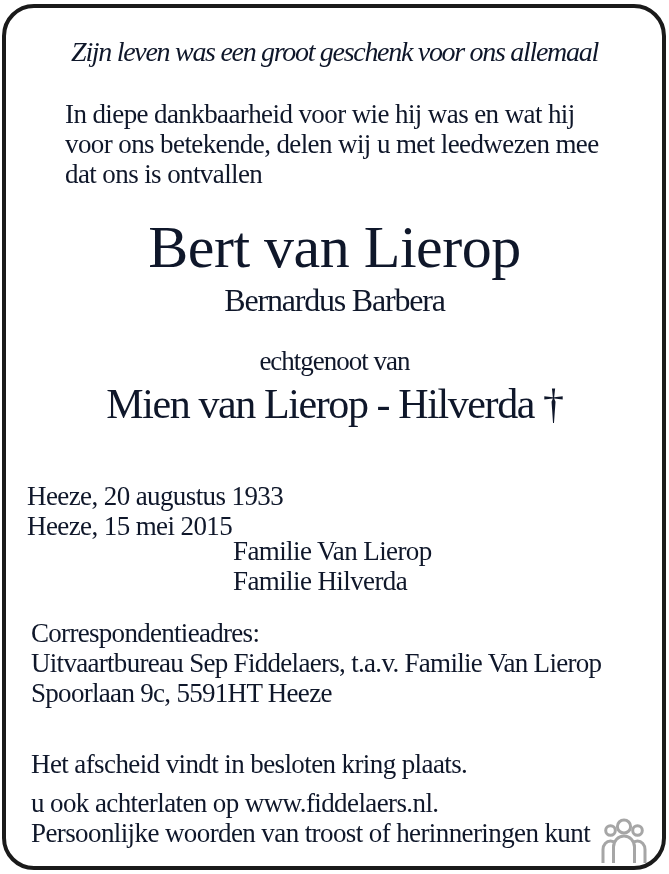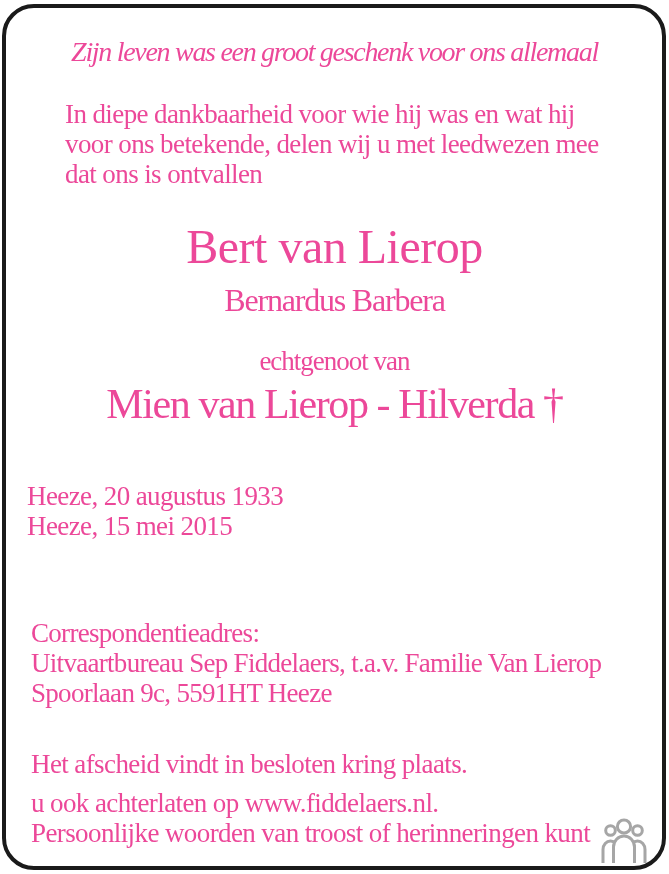--- a/index.html
+++ b/index.html
@@ -3,21 +3,21 @@
 <meta charset="utf-8">
 <style>
   html, body { margin: 0; padding: 0; }
   body { background: #ffffff; }
 
   .page {
     position: relative;
     width: 669px;
     height: 874px;
     background: #ffffff;
-    color: #ec4899;
+    color: #0f172a;
     font-family: "Liberation Serif", serif;
     overflow: hidden;
   }
 
   .card {
     position: absolute;
     left: 2px; top: 4px; right: 3px; bottom: 4px;
     border: 4px solid #1a1a1a;
     border-radius: 32px;
     background: #ffffff;
@@ -39,21 +39,21 @@
     font-size: 27px;
     line-height: 30px;
     letter-spacing: -0.6px;
     white-space: nowrap;
     margin-left: 32px;
   }
 
   .deceased-name {
     left: 0; right: 0; top: 216px;
     text-align: center;
-    font-size: 48px;
+    font-size: 60px;
     line-height: 62px;
     letter-spacing: -0.5px;
   }
 
   .birth-names {
     left: 0; right: 0; top: 282px;
     text-align: center;
     font-size: 32px;
     line-height: 36px;
     letter-spacing: -1.2px;
@@ -144,20 +144,24 @@
 
   <div class="abs partner-name">Mien van Lierop - Hilverda †</div>
 
   <div class="abs relation-label">echtgenoot van</div>
 
   <div class="abs dates-row">
     <span>Heeze, 20 augustus 1933</span>
     <span>Heeze, 15 mei 2015</span>
   </div>
 
+  <div class="abs family-block">
+    <div>Familie Van Lierop</div>
+    <div>Familie Hilverda</div>
+  </div>
 
   <div class="abs correspondence-block">
     <div>Correspondentieadres:</div>
     <div>Uitvaartbureau Sep Fiddelaers, t.a.v. Familie Van Lierop</div>
     <div>Spoorlaan 9c, 5591HT Heeze</div>
   </div>
 
   <div class="abs farewell-line">Het afscheid vindt in besloten kring plaats.</div>
 
   <div class="abs closing-block">

